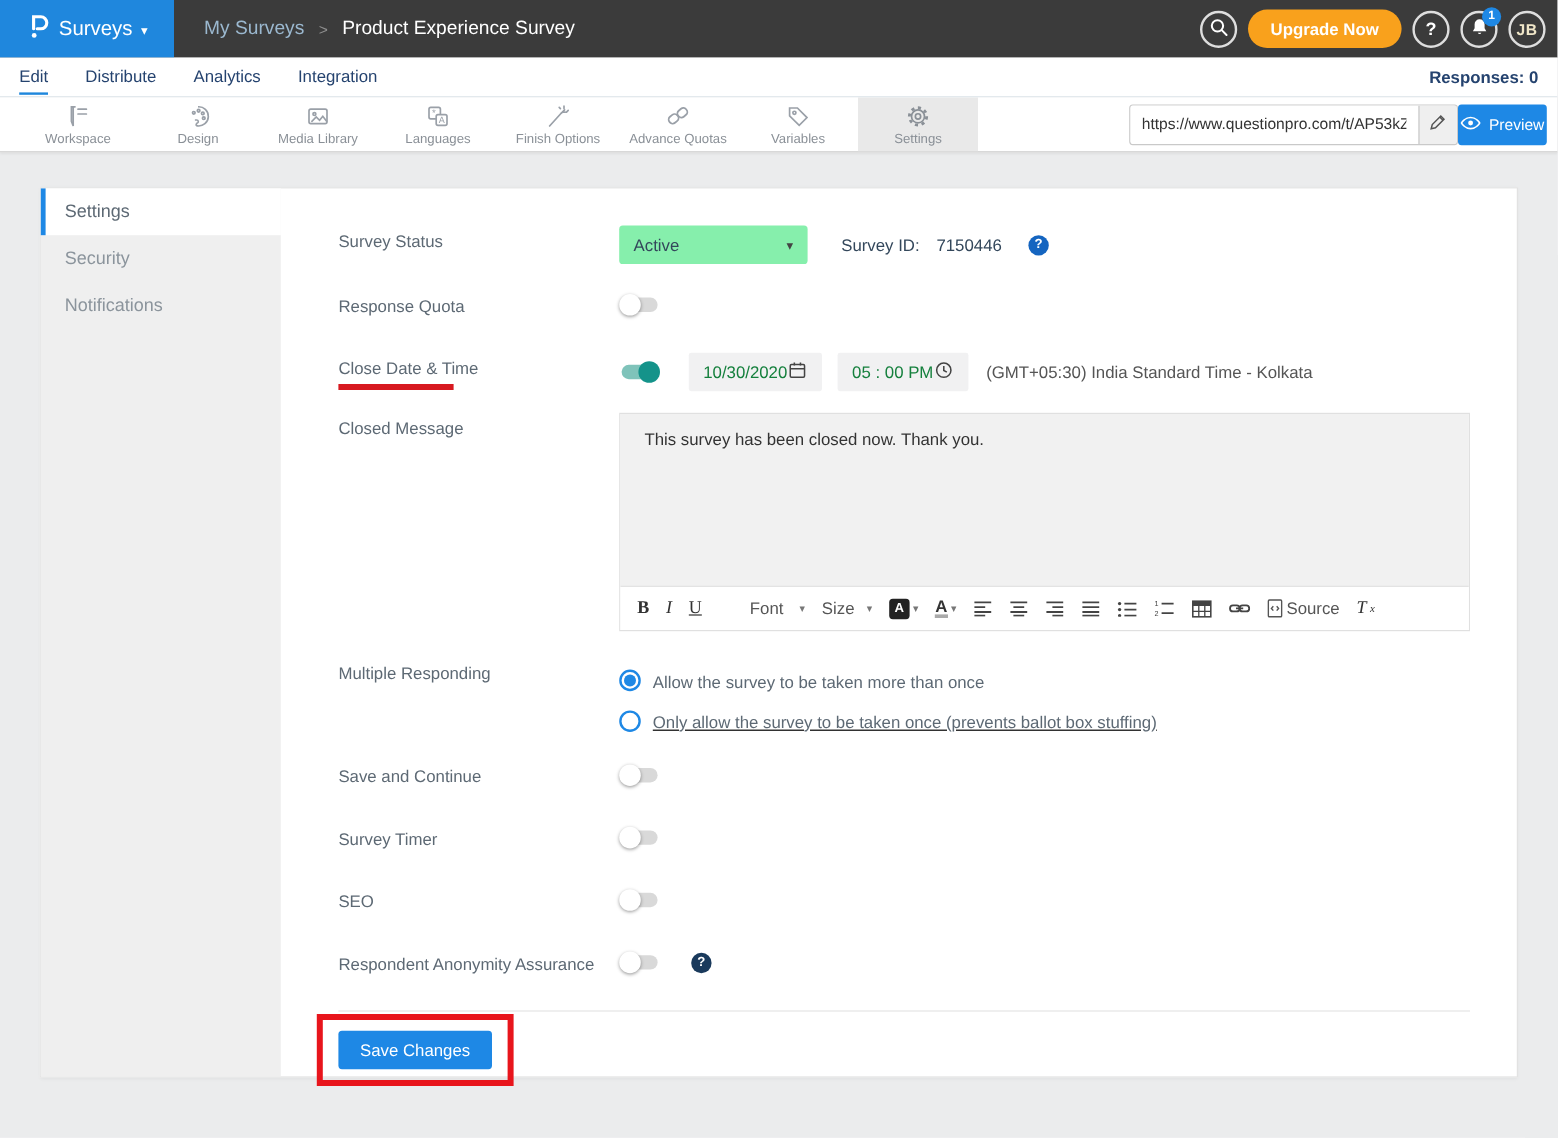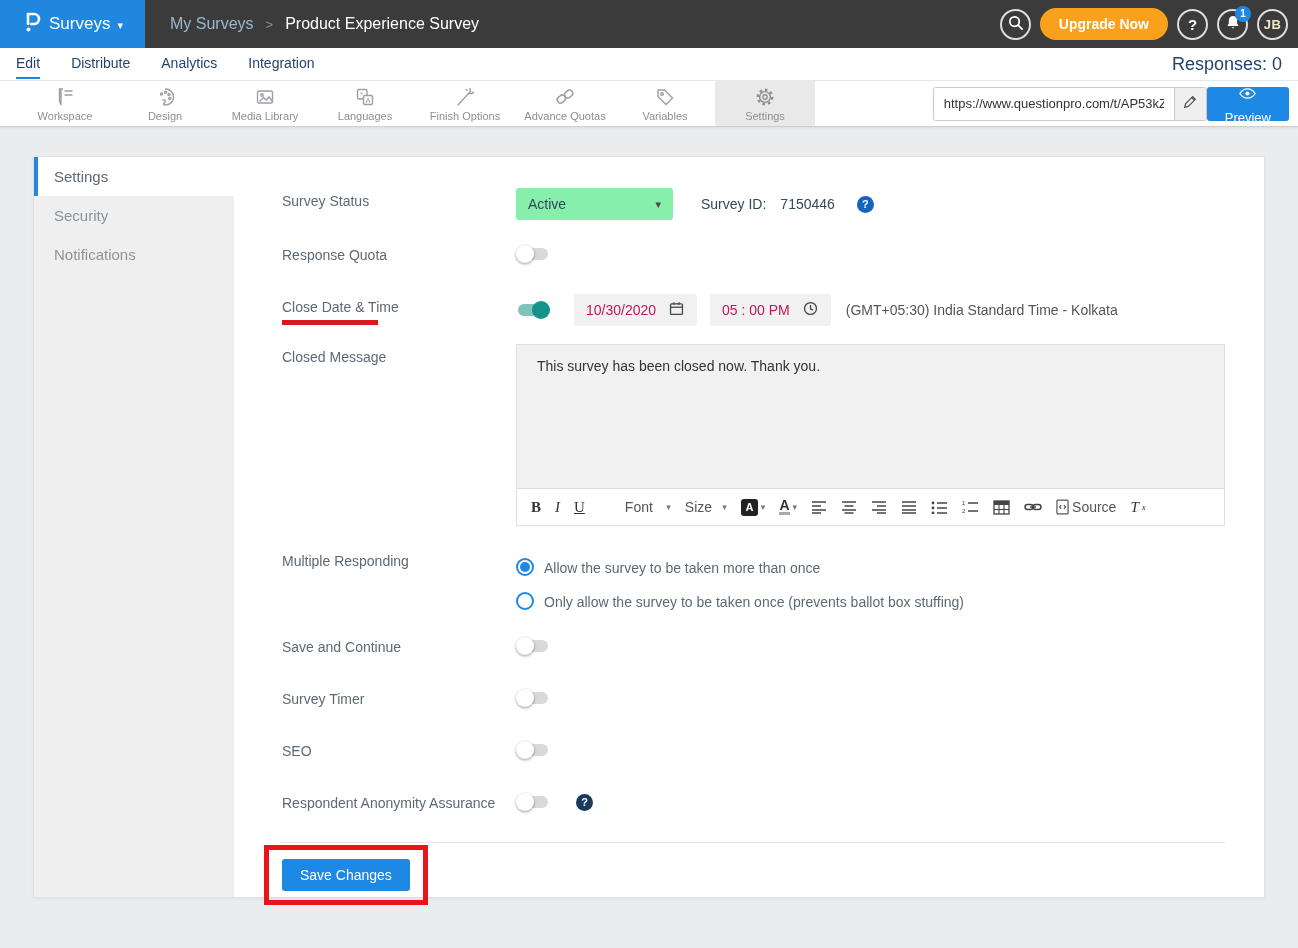--- a/index.html
+++ b/index.html
@@ -16,33 +16,33 @@
   .top-actions { position:absolute; right:10px; top:0; height:48px; display:flex; align-items:center; gap:9px; }
   .circle-btn { width:31px; height:31px; border:2px solid #dedede; border-radius:50%; display:flex; align-items:center; justify-content:center; color:#fff; font-size:15px; font-weight:bold; cursor:pointer; position:relative; background:transparent; }
   .upgrade-btn { background:#f9a11c; color:#fff; font-size:14px; font-weight:bold; border:none; border-radius:16px; padding:8px 19px; cursor:pointer; }
   .badge { position:absolute; top:-5px; right:-5px; width:16px; height:16px; background:#1e88e5; border-radius:50%; color:#fff; font-size:10px; font-weight:bold; display:flex; align-items:center; justify-content:center; }
   .avatar-txt { color:#f0e6c8; font-size:13px; letter-spacing:0.5px; }
 
   
   .tabs { height:30px; background:#fff; display:flex; align-items:center; padding:16px 16px; position:relative; border-bottom:1px solid #e3e9ed; }
   .tab { margin-right:31px; font-size:14px; color:#25436f; cursor:pointer; height:30px; display:flex; align-items:center; border-bottom:2px solid transparent; }
   .tab.active { border-bottom:2px solid #1e87dc; }
-  .responses { position:absolute; right:16px; font-size:18px; color:#25436f; }
+  .responses { position:absolute; right:16px; font-size:14px; color:#25436f;font-weight:bold; }
 
   
   .toolbar { height:46px; background:#fff; display:flex; align-items:stretch; border-bottom:1px solid #cfcfcf; padding-left:15px; box-shadow:0 1px 2px rgba(0,0,0,0.06); }
   .tool-item { width:100px; display:flex; flex-direction:column; align-items:center; justify-content:center; gap:2px; cursor:pointer; }
   .tool-item.active { background:#e9e9e9; }
   .tool-item svg { display:block; }
   .tool-label { font-size:11px; color:#8a9097; white-space:nowrap; }
   .url-group { margin-left:auto; display:flex; align-items:center; }
   .url-box { display:flex; align-items:stretch; height:34px; border:1px solid #c9c9c9; border-radius:3px; overflow:hidden; background:#fff; }
   .url-input { width:240px; border:none; outline:none; padding:0 10px; font-size:13px; color:#333; font-family:"Liberation Sans", sans-serif; }
   .url-edit { width:32px; background:#efefef; border:none; border-left:1px solid #c9c9c9; display:flex; align-items:center; justify-content:center; cursor:pointer; }
-  .preview-btn { margin:0 9px 0 0; height:34px; background:#1e88e5; color:#fff; border:none; border-radius:3px; font-size:13px; padding:0 18px; display:flex; align-items:center; gap:7px; cursor:pointer;flex-direction:column; }
+  .preview-btn { margin:0 9px 0 0; height:34px; background:#1e88e5; color:#fff; border:none; border-radius:3px; font-size:13px; padding:0 2px; display:flex; align-items:center; gap:7px; cursor:pointer; }
 
   
   .page { position:relative; height:824px; }
   .panel { position:absolute; left:33px; top:29px; width:1232px; height:742px; background:#fff; border:1px solid #e2e2e2; display:flex; box-shadow:0 1px 3px rgba(0,0,0,0.05); }
   .side { width:200px; background:#efefef; flex-shrink:0; }
   .side-item { height:39px; display:flex; align-items:center; padding-left:16px; font-size:15px; color:#8b949c; cursor:pointer; border-left:4px solid transparent; }
   .side-item.active { background:#fff; border-left:4px solid #1e88e5; color:#5d6974; }
   .content { flex:1; padding:0 41px 0 48px; }
 
   .frow { display:flex; }
@@ -70,21 +70,21 @@
   .help-blue { background:#1565c0; }
   .help-navy { background:#1a3a5c; margin-left:26px; }
 
   
   .toggle { width:34px; height:20px; position:relative; cursor:pointer; flex-shrink:0; }
   .toggle .track { position:absolute; top:4px; left:2px; width:30px; height:12px; border-radius:6px; background:#d9d9d9; }
   .toggle .knob { position:absolute; top:1px; left:0; width:18px; height:18px; border-radius:50%; background:#fff; box-shadow:0 1px 3px rgba(0,0,0,0.4); }
   .toggle.on .track { background:#7fc3ba; }
   .toggle.on .knob { left:16px; background:#14938a; box-shadow:none; }
 
-  .field-chip { height:32px; background:#f1f1f2; border-radius:2px; display:flex; align-items:center; padding:0 12px; gap:12px; font-size:14px; color:#be185d; cursor:pointer; }
+  .field-chip { height:32px; background:#f1f1f2; border-radius:2px; display:flex; align-items:center; padding:0 12px; font-size:14px; color:#15803d; cursor:pointer; }
   .date-chip { margin-left:24px; }
   .time-chip { margin-left:13px; }
   .tz-text { margin-left:15px; font-size:14px; color:#555; }
 
   
   .editor { width:709px; border:1px solid #e0e0e0; }
   .editor-body { height:143px; background:#f1f1f1; padding:13px 20px; font-size:14px; color:#333; cursor:text; }
   .editor-bar { height:37px; background:#fff; border-top:1px solid #ddd; display:flex; align-items:center; padding:0 14px; gap:14px; }
   .ebtn { display:flex; align-items:center; gap:3px; cursor:pointer; color:#333; font-size:14px; }
   .ebold { font-weight:bold; font-family:"Liberation Serif", serif; font-size:15px; }
@@ -93,21 +93,21 @@
   .efont { color:#555; width:72px; justify-content:space-between;padding-left:26px; }
   .esize { color:#555; width:42px; justify-content:space-between; }
   .mini-caret { font-size:9px; color:#777; }
   .bgA { width:17px; height:17px; background:#222; color:#fff; font-size:11px; font-weight:bold; border-radius:3px; display:flex; align-items:center; justify-content:center; }
   .fgA { font-size:14px; font-weight:bold; color:#333; border-bottom:3px solid #aaa; line-height:13px; }
   .tx { font-family:"Liberation Serif", serif; font-style:italic; font-size:15px; }
   .tx sub { font-size:9px; }
 
   
   .radio-row { display:flex; align-items:flex-end; height:28px; }
-  .radio-row + .radio-row { margin-top:6px; }
+  .radio-row + .radio-row { margin-top:6px;text-decoration:underline; }
   .radio { width:18px; height:18px; border:2px solid #1e88e5; border-radius:50%; position:relative; cursor:pointer; flex-shrink:0; }
   .radio.sel::after { content:""; position:absolute; top:2px; left:2px; width:10px; height:10px; border-radius:50%; background:#1e88e5; }
   .radio-label { margin-left:10px; font-size:14px; color:#5d6974; }
 
   
   .annotation-box { display:inline-block; border:5px solid #e8151c; padding:9px 13px; margin-left:-18px; margin-top:2px; }
   .save-btn { background:#1e88e5; color:#fff; border:none; border-radius:3px; font-size:14px; padding:8px 18px; cursor:pointer; }
 </style>
 </head>
 <body>

